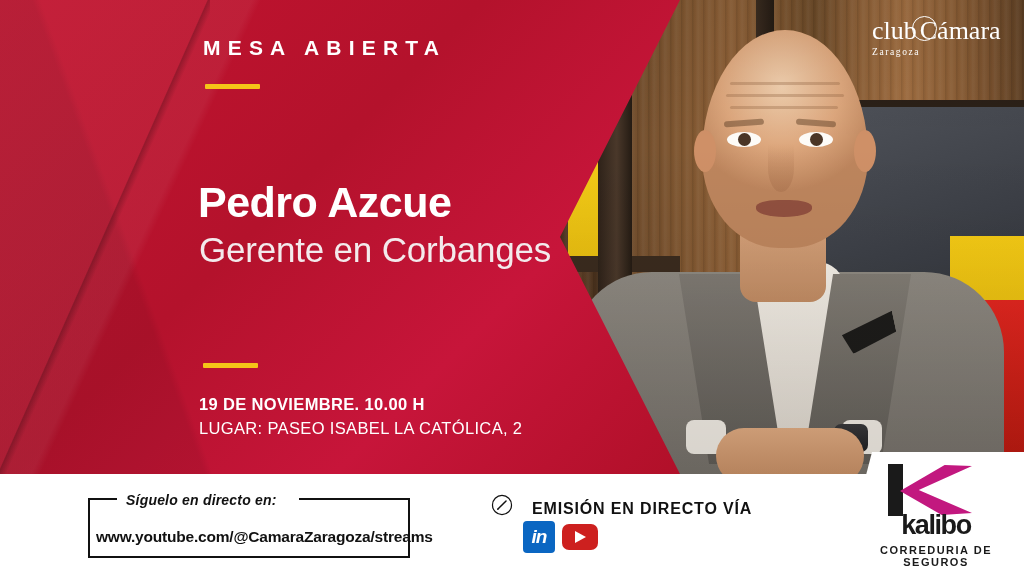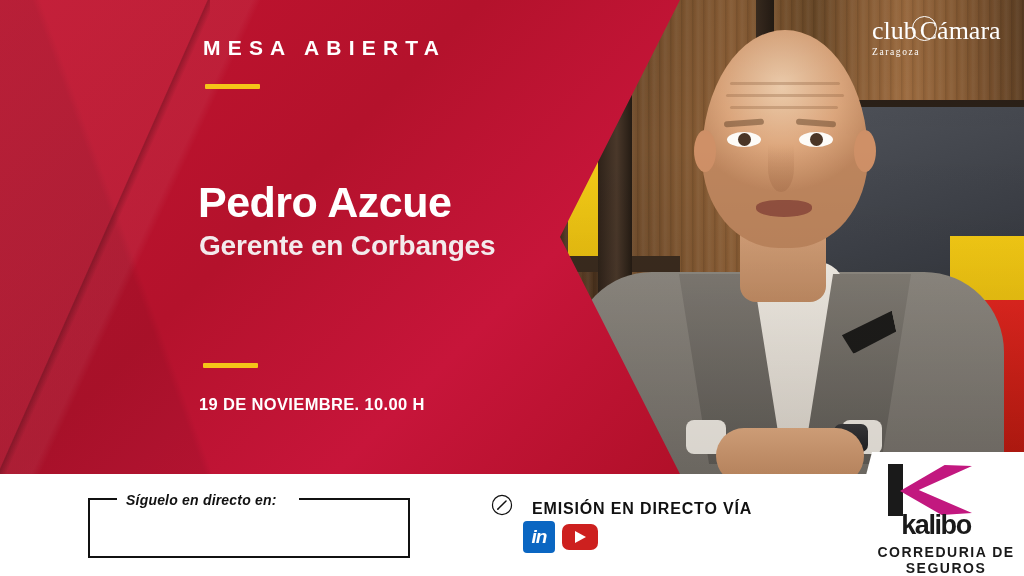--- a/index.html
+++ b/index.html
@@ -210,21 +210,21 @@
   .rule.top{left:205px;top:84px;width:55px;}
   .rule.mid{left:203px;top:363px;width:55px;}
 
   .speaker{
     position:absolute;left:198px;top:180px;
     color:#ffffff;font-size:43px;font-weight:700;letter-spacing:-0.5px;
     line-height:1.05;
   }
   .role{
     position:absolute;left:199px;top:230px;
-    color:#f3eaec;font-size:28px;font-weight:700;letter-spacing:-0.2px;
+    color:#f3eaec;font-size:35px;font-weight:400;letter-spacing:-0.2px;
   }
   .when{
     position:absolute;left:199px;top:395px;
     color:#ffffff;font-size:16.5px;font-weight:700;letter-spacing:.35px;
   }
   .where{
     position:absolute;left:199px;top:419px;
     color:#ffffff;font-size:16.5px;font-weight:400;letter-spacing:.35px;
   }
 
@@ -298,22 +298,22 @@
   .kchev{
     position:absolute;left:26px;top:1px;width:72px;height:50px;
     clip-path:polygon(62% 0,100% 2%,26% 50%,100% 96%,58% 100%,0 52%);
     background:#c2187f;
   }
   .kword{
     position:absolute;left:22px;top:60px;width:148px;text-align:center;
     color:#1a1a1a;font-size:27px;font-weight:700;letter-spacing:-1.4px;line-height:1;
   }
   .ktag{
-    position:absolute;left:32px;top:92px;width:148px;text-align:center;
-    color:#1a1a1a;font-size:14px;font-weight:700;letter-spacing:1.5px;
+    position:absolute;left:22px;top:92px;width:148px;text-align:center;
+    color:#1a1a1a;font-size:11px;font-weight:700;letter-spacing:1.5px;
   }
 </style>
 </head>
 <body>
 
 <div id="stage">
 
   <div class="photo">
     <div class="wood"></div>
     <div class="yellowA"></div>
@@ -364,31 +364,33 @@
   <div class="diagshadow"></div>
 
   <div class="kicker">MESA ABIERTA</div>
   <div class="rule top"></div>
 
   <div class="speaker">Pedro Azcue</div>
   <div class="role">Gerente en Corbanges</div>
 
   <div class="rule mid"></div>
   <div class="when">19 DE NOVIEMBRE. 10.00 H</div>
+  <div class="where">LUGAR: PASEO ISABEL LA CATÓLICA, 2</div>
 
   <div class="clublogo">
     <div class="clubline"><span>club</span><span class="clubC"><span class="ringo"></span><span>C</span></span><span>ámara</span></div>
     <div class="clubsub">Zaragoza</div>
   </div>
 
   <div class="bottombar"></div>
 
   <div class="ytbox"></div>
   <div class="ytbox-gap"></div>
   <div class="follow">Síguelo en directo en:</div>
+  <div class="yturl">www.youtube.com/@CamaraZaragoza/streams</div>
 
   <svg class="pen-icon" viewBox="0 0 24 24">
     <circle cx="12" cy="12" r="10.4" fill="none" stroke="#111111" stroke-width="1.3"></circle>
     <path d="M7.6 16.4 L16.4 7.6" stroke="#111111" stroke-width="1.6" stroke-linecap="round"></path>
     <path d="M6.6 17.4 L8.4 16.9 L7.1 15.6 Z" fill="#111111"></path>
   </svg>
   <div class="emision">EMISIÓN EN DIRECTO VÍA</div>
 
   <div class="li">
       <span>in</span>

